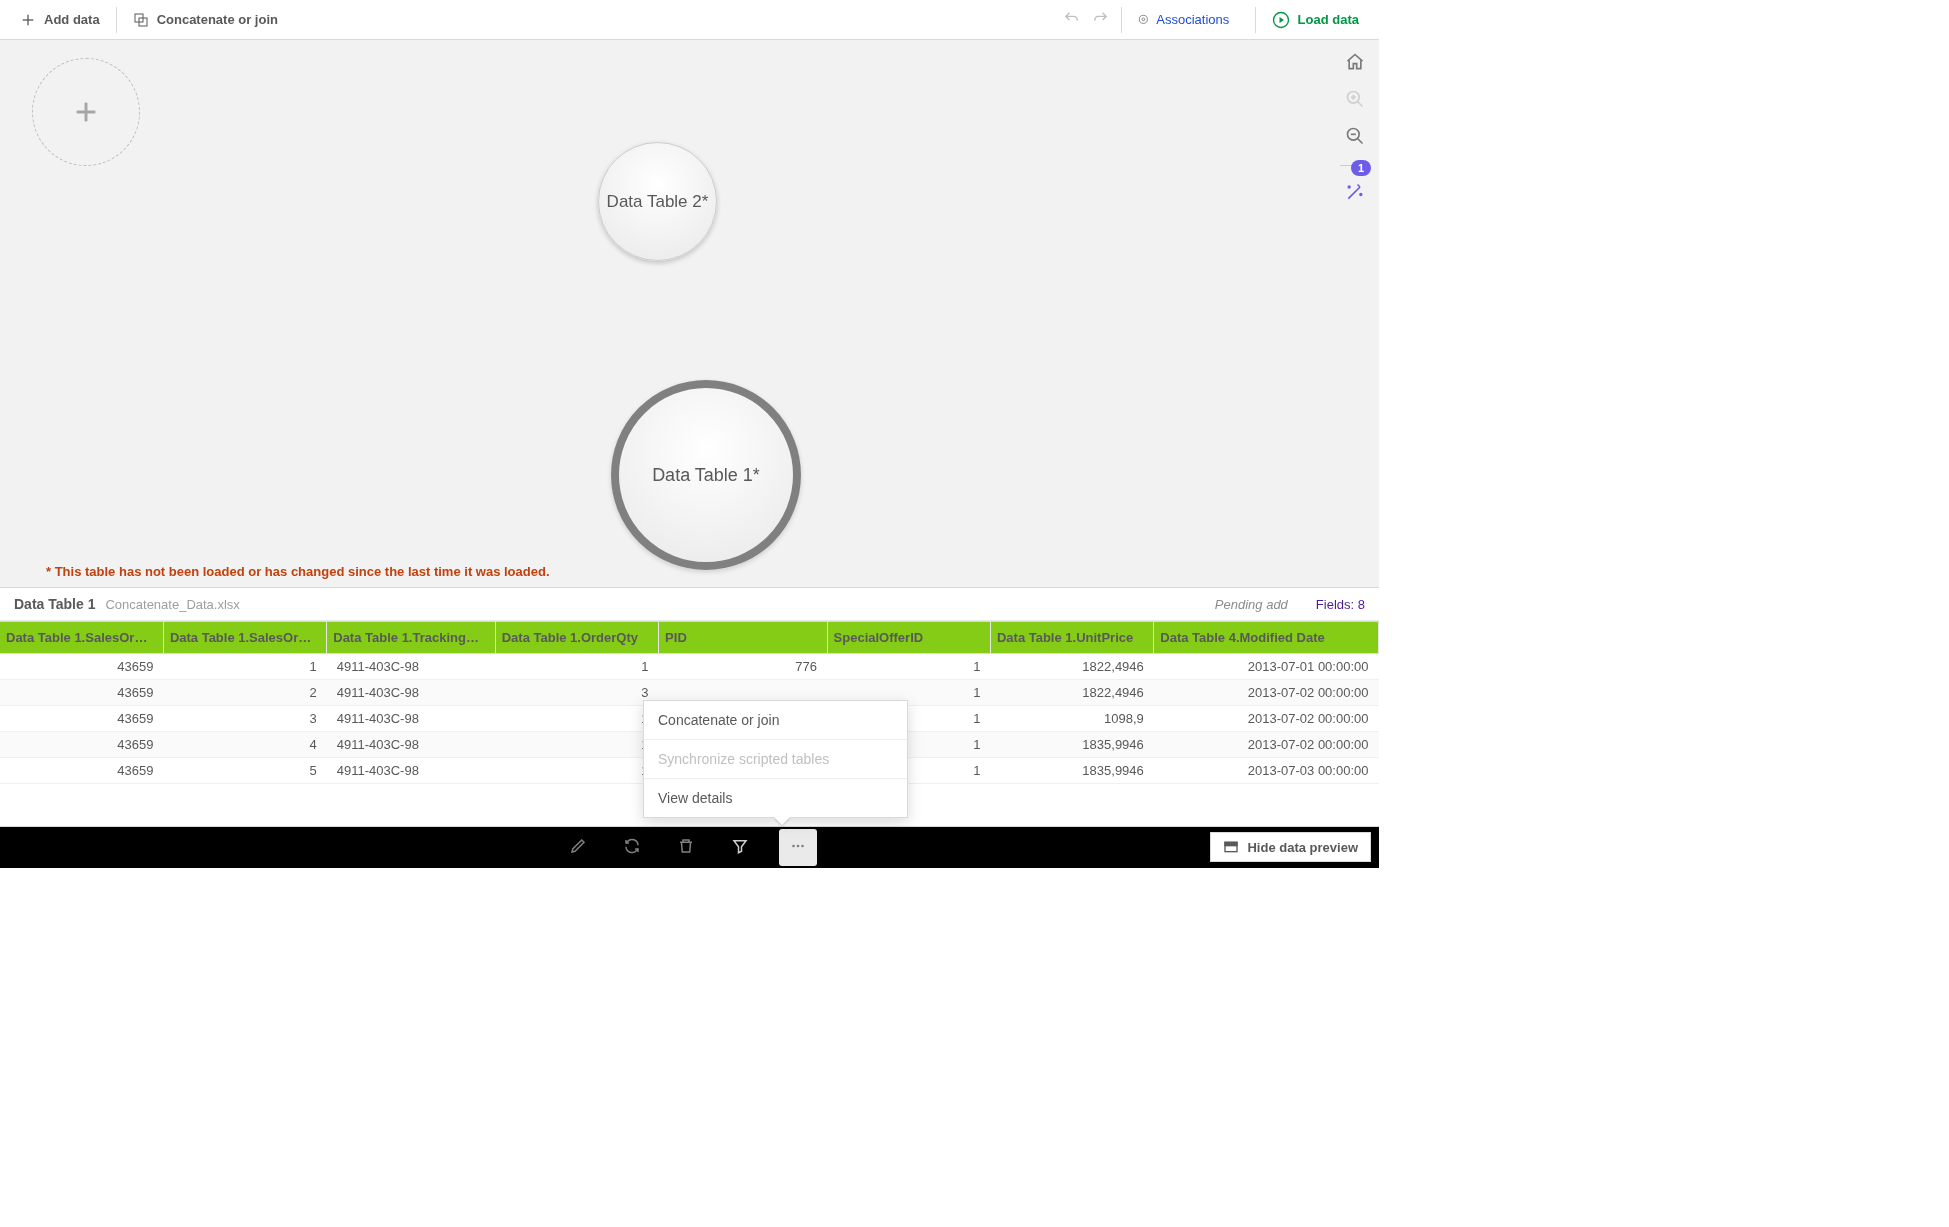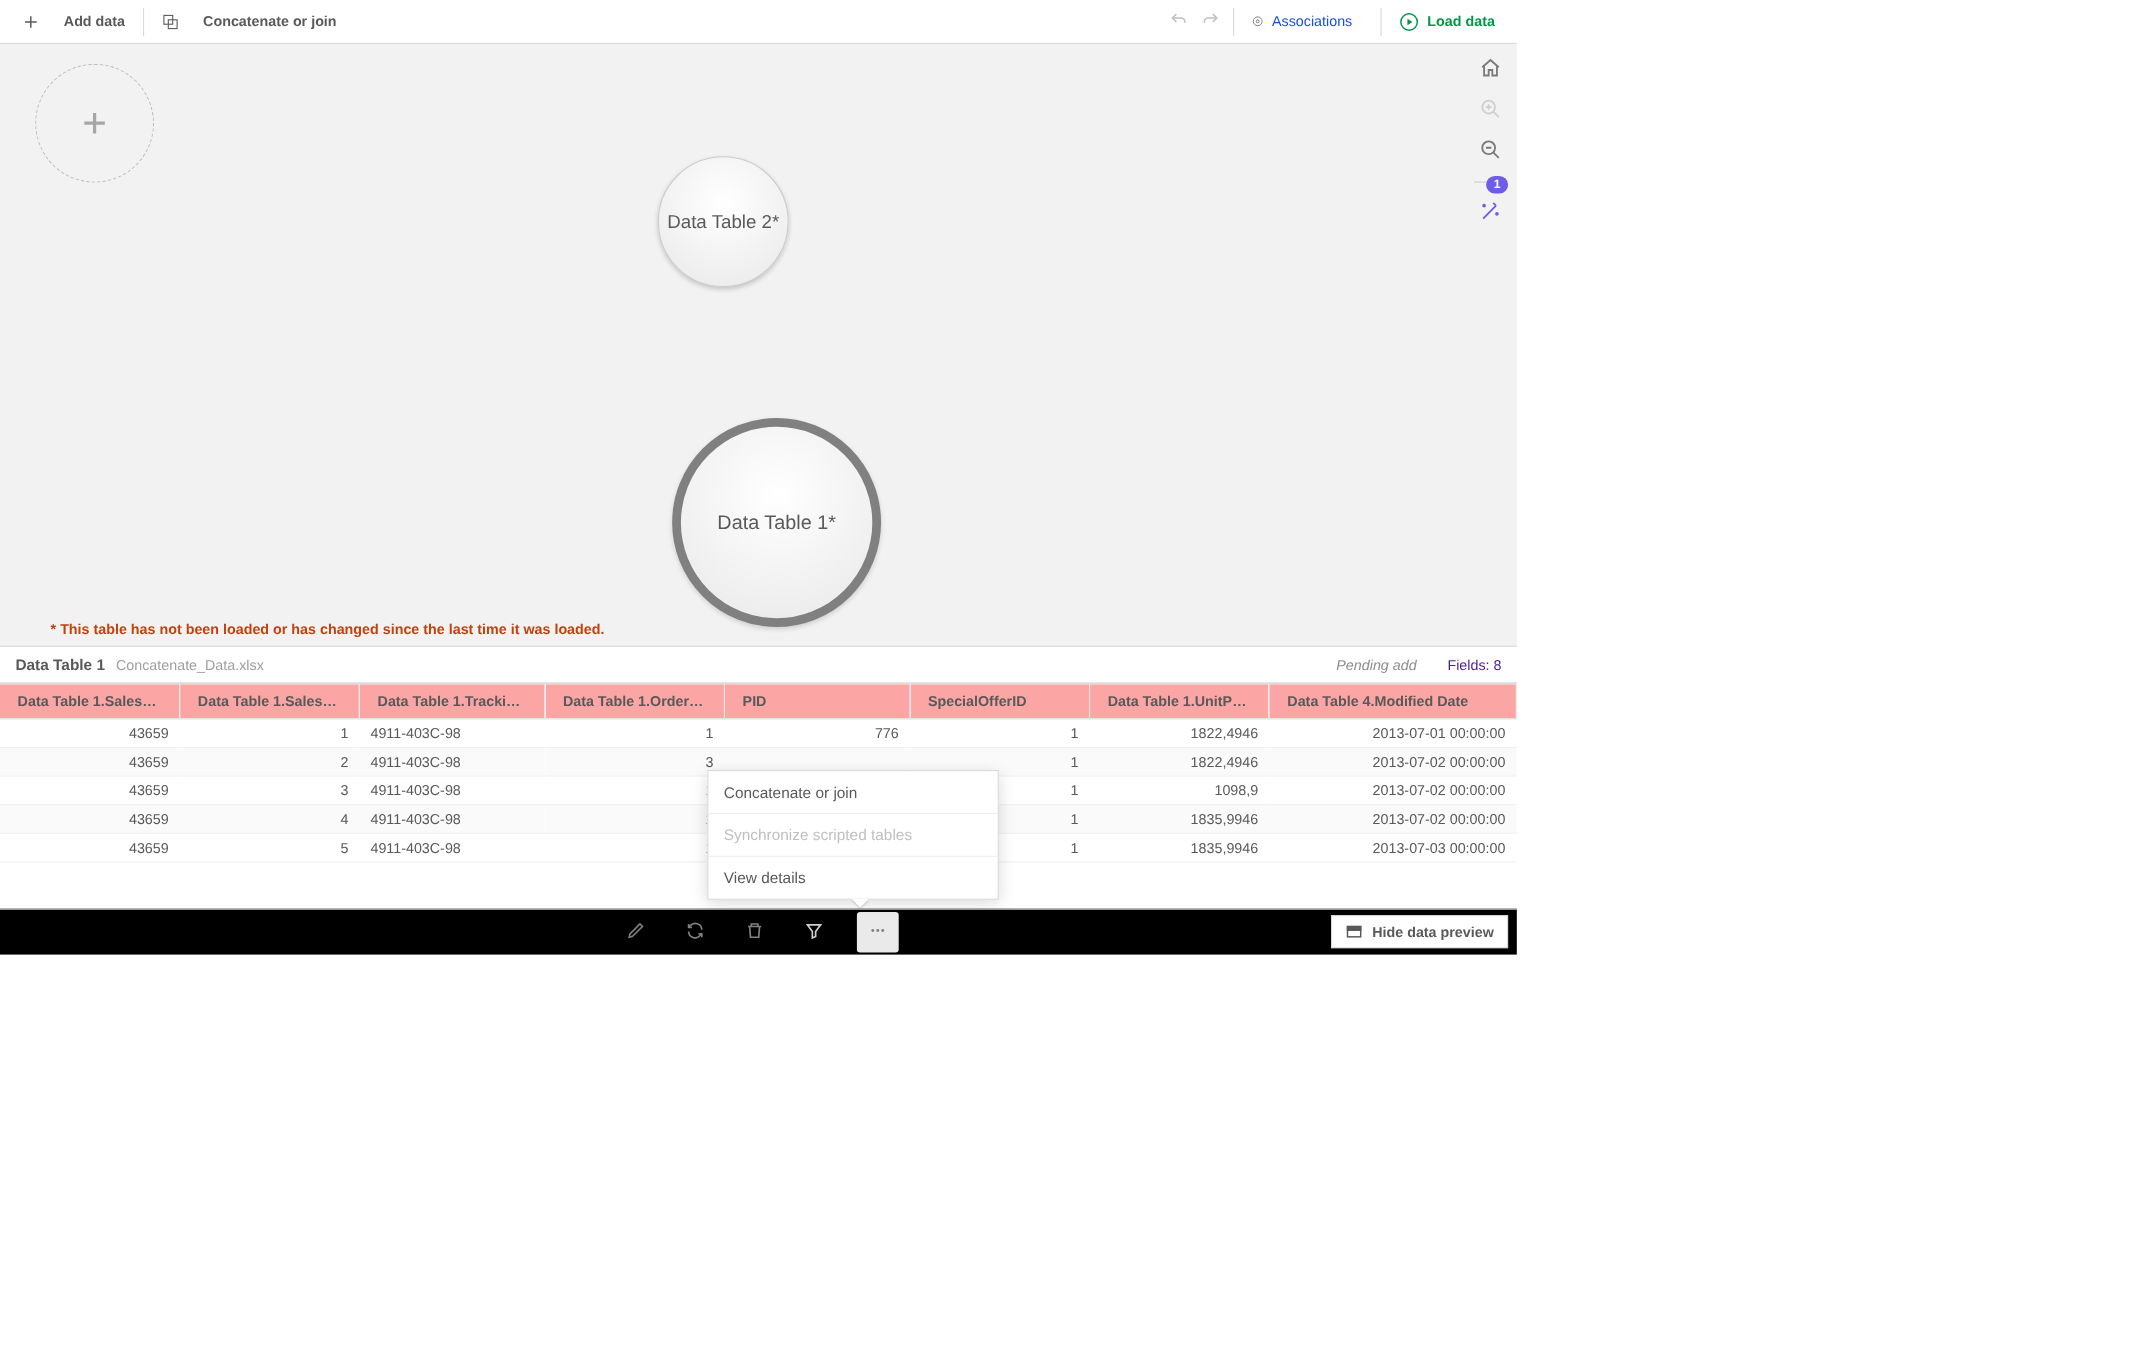--- a/index.html
+++ b/index.html
@@ -1,20 +1,20 @@
 <!DOCTYPE html>
 <html><head>
 <meta charset="utf-8">
 <style>
 * { box-sizing: border-box; margin: 0; padding: 0; }
 body { font-family: -apple-system, BlinkMacSystemFont, "Segoe UI", Arial, sans-serif; font-size: 13px; color: #595959; background: #fff; overflow: hidden; width: 1379px; height: 868px; position: relative; }
 
 
 .toolbar { height: 40px; border-bottom: 1px solid #d9d9d9; display: flex; align-items: center; padding: 0 10px; background: #fff; }
-.tb-btn { display: flex; align-items: flex-start; gap: 22px; padding: 6px 10px; cursor: pointer; color: #595959; font-weight: 600; }
+.tb-btn { display: flex; align-items: flex-start; gap: 8px; padding: 6px 10px; cursor: pointer; color: #595959; font-weight: 600; }
 .tb-btn svg { width: 16px; height: 16px; }
 .tb-sep { width: 1px; height: 26px; background: #d9d9d9; margin: 0 6px; }
 .tb-spacer { flex: 1; }
 .tb-icon-btn { padding: 6px; cursor: pointer; color: #bfbfbf; }
 .tb-icon-btn svg { width: 17px; height: 17px; }
 .tb-assoc { display: flex; align-items: center; gap: 8px; padding: 6px 10px; cursor: pointer; color: #1d4ed8; font-weight: 400; }
 .tb-load { display: flex; align-items: center; gap: 8px; padding: 6px 10px; cursor: pointer; color: #009845; font-weight: 600; }
 .tb-load svg { width: 18px; height: 18px; }
 
 
@@ -39,21 +39,21 @@
 .preview-hdr { display: flex; align-items: center; padding: 8px 14px; gap: 10px; border-bottom: 1px solid #e6e6e6; }
 .preview-hdr .tname { font-weight: 700; color: #595959; font-size: 14px; }
 .preview-hdr .fname { color: #9e9e9e; font-size: 13px; }
 .preview-hdr .spacer { flex: 1; }
 .preview-hdr .pending { font-style: italic; color: #8c8c8c; font-size: 13px; }
 .preview-hdr .fields { color: #4c1d95; font-size: 13px; margin-left: 18px; }
 
 
 .table-container { height: 195px; overflow: hidden; border-top: 1px solid #d9d9d9; }
 table.data { width: 100%; border-collapse: collapse; table-layout: fixed; }
-table.data th { text-align: left; font-weight: 600; color: #595959; padding: 8px 16px; border-bottom: 1px solid #d9d9d9; border-right: 1px solid #e6e6e6; background: #fca5a5; font-size: 13px; white-space: nowrap; overflow: hidden; text-overflow: ellipsis; }
+table.data th { text-align: left; font-weight: 600; color: #595959; padding: 8px 6px; border-bottom: 1px solid #d9d9d9; border-right: 1px solid #e6e6e6; background: #84cc16; font-size: 13px; white-space: nowrap; overflow: hidden; text-overflow: ellipsis; }
 table.data td { padding: 5px 10px; border-bottom: 1px solid #f0f0f0; font-size: 13px; color: #595959; white-space: nowrap; overflow: hidden; text-overflow: ellipsis; }
 table.data td.num { text-align: right; }
 table.data tbody tr:nth-child(even) { background: #fafafa; }
 
 
 .ctx-menu { position: absolute; left: 643px; top: 700px; width: 265px; background: #fff; border: 1px solid #d9d9d9; box-shadow: 0 4px 14px rgba(0,0,0,0.15); z-index: 50; }
 .ctx-item { padding: 11px 14px; font-size: 14px; color: #595959; cursor: pointer; }
 .ctx-item.disabled { color: #c0c0c0; cursor: default; }
 .ctx-item + .ctx-item { border-top: 1px solid #eee; }
 .ctx-arrow { position: absolute; bottom: -8px; left: 130px; width: 0; height: 0; border-left: 8px solid transparent; border-right: 8px solid transparent; border-top: 8px solid #fff; filter: drop-shadow(0 1px 1px rgba(0,0,0,0.2)); }

